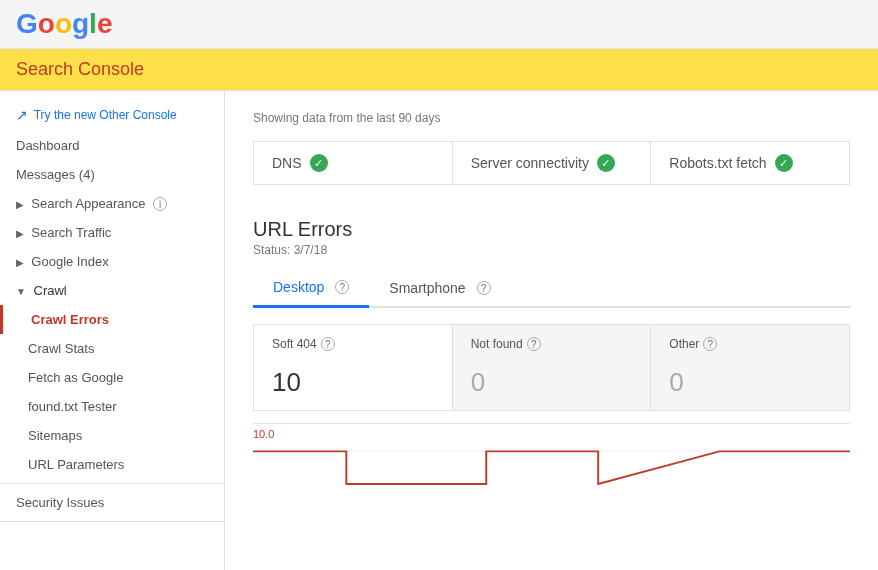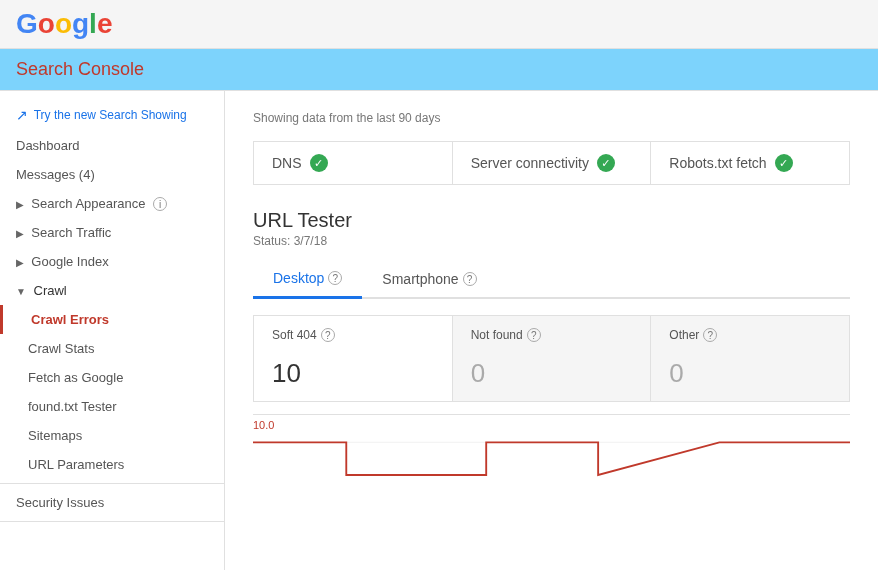--- a/index.html
+++ b/index.html
@@ -9,21 +9,21 @@
     .header { background: #f5f5f5; border-bottom: 1px solid #e0e0e0; padding: 8px 16px; display: flex; align-items: center; }
     .google-logo { display: flex; align-items: center; }
     .logo-g { color: #4285F4; font-size: 28px; font-weight: bold; }
     .logo-o1 { color: #EA4335; font-size: 28px; font-weight: bold; }
     .logo-o2 { color: #FBBC05; font-size: 28px; font-weight: bold; }
     .logo-g2 { color: #4285F4; font-size: 28px; font-weight: bold; }
     .logo-l { color: #34A853; font-size: 28px; font-weight: bold; }
     .logo-e { color: #EA4335; font-size: 28px; font-weight: bold; }
 
     
-    .sub-header { background: #7dd3fc; border-bottom: 1px solid #e0e0e0; padding: 10px 16px; }
+    .sub-header { background: #fde047; border-bottom: 1px solid #e0e0e0; padding: 10px 16px; }
     .search-console-title { color: #c0392b; font-size: 18px; font-weight: normal; }
 
     
     .layout { display: flex; flex: 1; overflow: hidden; }
 
     
     .sidebar { width: 225px; border-right: 1px solid #e0e0e0; overflow-y: auto; padding: 8px 0; background: #fff; flex-shrink: 0; }
     .sidebar-try-new { display: flex; align-items: center; padding: 8px 16px; color: #1a73e8; font-size: 12px; cursor: pointer; }
     .sidebar-try-new .ext-icon { margin-right: 6px; font-size: 14px; color: #1a73e8; }
     .sidebar-item { padding: 7px 16px; color: #555; cursor: pointer; font-size: 13px; }
@@ -34,32 +34,32 @@
     .sidebar-divider { height: 1px; background: #e0e0e0; margin: 4px 0; }
 
     
     .main { flex: 1; overflow-y: auto; padding: 20px 28px; }
 
     
     .section-title { font-size: 20px; color: #333; font-weight: normal; margin-bottom: 4px; }
     .section-subtitle { font-size: 12px; color: #777; margin-bottom: 16px; }
 
     
-    .error-cards { display: flex; border: 1px solid #e0e0e0; margin-bottom: 24px; }
+    .error-cards { display: flex; border: 1px solid #e0e0e0; margin-bottom: 33px; }
     .error-card { flex: 1; padding: 12px 18px; border-right: 1px solid #e0e0e0; display: flex; align-items: center; font-size: 14px; color: #555; }
     .error-card:last-child { border-right: none; }
     .check-icon { display: inline-block; width: 18px; height: 18px; border-radius: 50%; background: #34A853; color: #fff; text-align: center; line-height: 18px; font-size: 11px; margin-left: 8px; }
 
     
     .url-errors-title { font-size: 20px; color: #333; font-weight: normal; margin-bottom: 2px; }
     .url-errors-status { font-size: 12px; color: #777; margin-bottom: 12px; }
 
     
     .tabs { display: flex; border-bottom: 2px solid #e0e0e0; margin-bottom: 16px; }
-    .tab { padding: 10px 20px; font-size: 14px; cursor: pointer; color: #555; display: flex; align-items: center; gap: 4px; }
+    .tab { padding: 10px 20px; font-size: 14px; cursor: pointer; color: #555; display: flex; align-items: center; gap: 11px; }
     .tab.active { color: #1a73e8; border-bottom: 3px solid #1a73e8; margin-bottom: -2px; font-weight: 500; }
     .tab .help-icon { display: inline-block; width: 14px; height: 14px; border-radius: 50%; border: 1px solid #aaa; text-align: center; line-height: 13px; font-size: 10px; color: #777; }
 
     
     .stat-cards { display: flex; border: 1px solid #e0e0e0; margin-bottom: 12px; }
     .stat-card { flex: 1; padding: 12px 18px; border-right: 1px solid #e0e0e0; }
     .stat-card:last-child { border-right: none; }
     .stat-card.gray { background: #f5f5f5; }
     .stat-label { font-size: 12px; color: #555; display: flex; align-items: center; gap: 4px; margin-bottom: 16px; font-weight: 500; }
     .stat-value { font-size: 26px; color: #333; font-weight: 300; }
@@ -86,21 +86,21 @@
 
 <div class="sub-header">
   <span class="search-console-title">Search Console</span>
 </div>
 
 <div class="layout">
 
   <div class="sidebar">
     <div class="sidebar-try-new">
       <span class="ext-icon">↗</span>
-      <span>Try the new Search Showing</span>
+      <span>Try the new Other Console</span>
     </div>
 
     <div class="sidebar-item">
       <span>Dashboard</span>
     </div>
     <div class="sidebar-item">
       <span>Messages (4)</span>
     </div>
     <div class="sidebar-item">
       <span class="arrow">▶</span>
@@ -159,21 +159,21 @@
           <span class="check-icon">✓</span>
         </div>
         <div class="error-card">
           <span>Robots.txt fetch</span>
           <span class="check-icon">✓</span>
         </div>
       </div>
     </div>
 
     <div>
-      <h2 class="url-errors-title">URL Tester</h2>
+      <h2 class="url-errors-title">URL Errors</h2>
       <p class="url-errors-status">Status: 3/7/18</p>
 
       <div class="tabs">
         <div class="tab active">
           <span>Desktop</span>
           <span class="help-icon">?</span>
         </div>
         <div class="tab">
           <span>Smartphone</span>
           <span class="help-icon">?</span>

